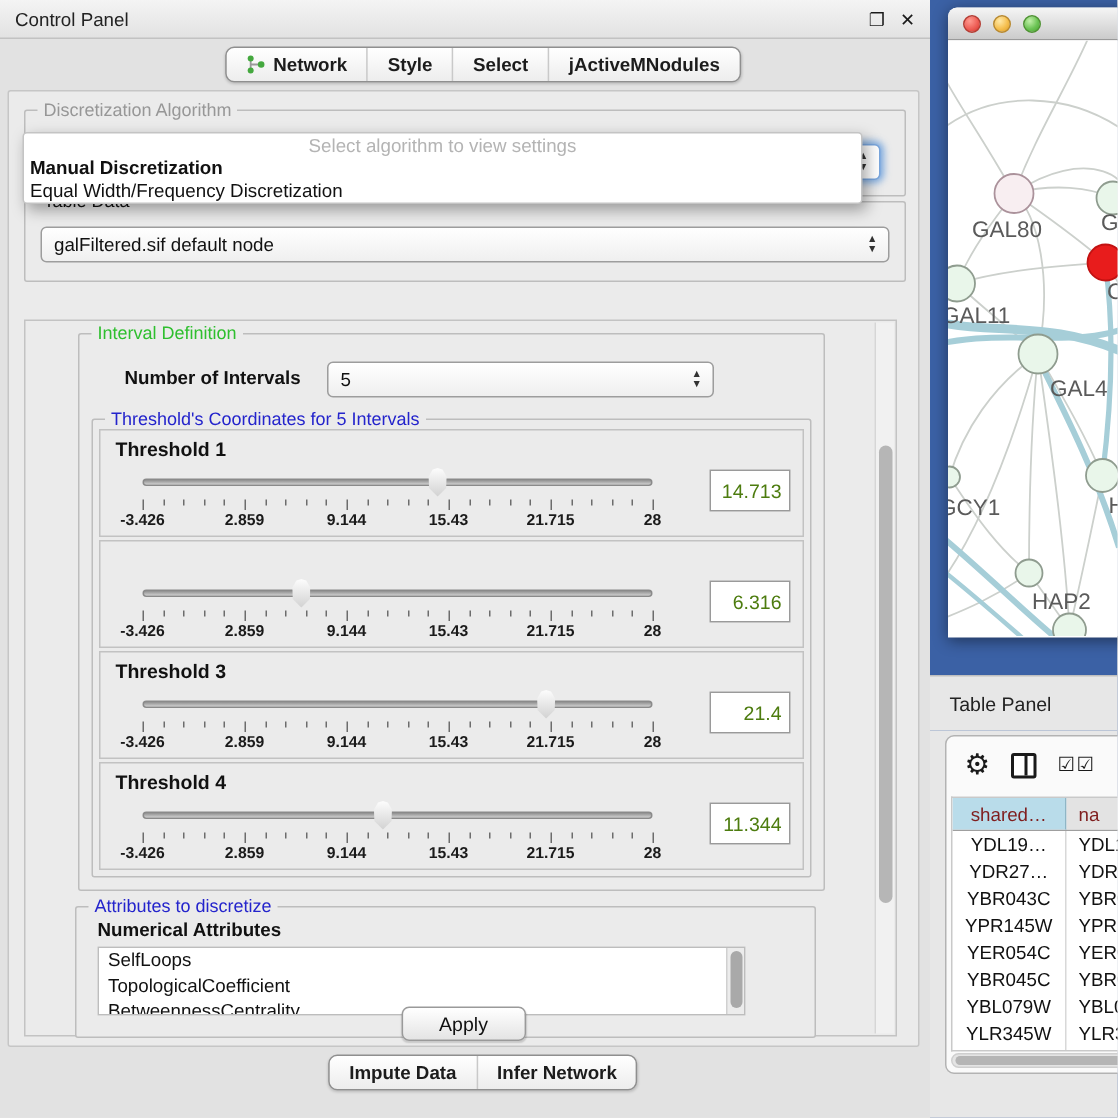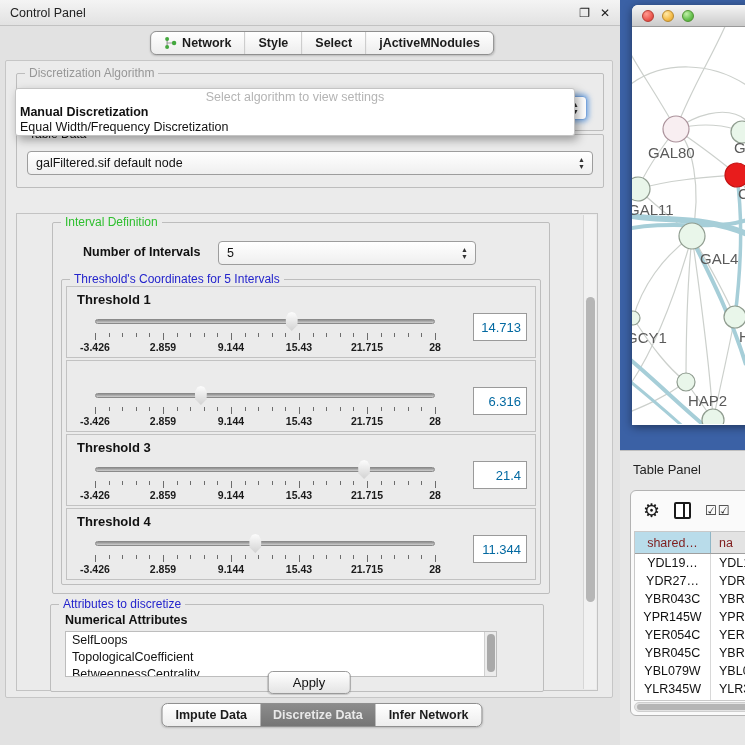--- a/index.html
+++ b/index.html
@@ -68,21 +68,21 @@
     background:linear-gradient(#fdfdfd,#d2d2d2);
     clip-path:polygon(50% 100%,12% 70%,10% 30%,28% 5%,50% 0%,72% 5%,90% 30%,88% 70%);
     filter:drop-shadow(0 0 1px rgba(0,0,0,.55)); }
   .ticks { position:absolute; left:0; right:0; top:22px; height:8px; }
   .tick { position:absolute; width:1px; background:#6c6c6c; top:0; }
   .tick.minor { height:4px; }
   .tick.major { height:7px; }
   .tick-labels { position:absolute; left:0; right:0; top:30px; height:12px; }
   .tick-lab { position:absolute; transform:translateX(-50%); font-size:10.5px; font-weight:bold; color:#1a1a1a; white-space:nowrap; }
   .value-field { position:absolute; right:0; top:2px; width:54px; height:28px; border:1px solid #9a9a9a;
-    background:#fff; text-align:right; padding:0 5px; font-size:13px; font-family:inherit; color:#0369a1; }
+    background:#fff; text-align:right; padding:0 5px; font-size:13px; font-family:inherit; color:#4d7c0f; }
 
   
   .attr-heading { position:absolute; left:14px; top:8px; font-size:12.5px; font-weight:bold; color:#111; }
   .attr-list { position:absolute; left:14px; top:26px; width:432px; height:46px; background:#fff;
     border:1px solid #bdbdbd; overflow:hidden; }
   .attr-item { font-size:12.5px; line-height:17px; padding:0 6px; white-space:nowrap; }
   .attr-scroll { position:absolute; right:0; top:0; width:12px; height:100%; background:#ececec; border-left:1px solid #d0d0d0; }
   .attr-scroll .thumb { position:absolute; left:2px; top:2px; width:8px; height:38px; background:#a9a9a9; border-radius:4px; }
 
   .apply-btn { position:absolute; left:50%; top:610px; transform:translateX(-50%);
@@ -410,23 +410,20 @@
         <div class="thumb" style="top:82px; height:305px;"></div>
       </div>
     </div>
 
     <button class="apply-btn">Apply</button>
   </div>
 
   <div class="seg-bar bottom-tabs">
       <div class="seg-tab">
         <span>Impute Data</span>
-      </div>
-      <div class="seg-tab selected">
-        <span>Discretize Data</span>
       </div>
       <div class="seg-tab">
         <span>Infer Network</span>
       </div>
     </div>
 </div>
 
 <div class="right-pane">
   <div class="net-window">
     <div class="net-titlebar">

